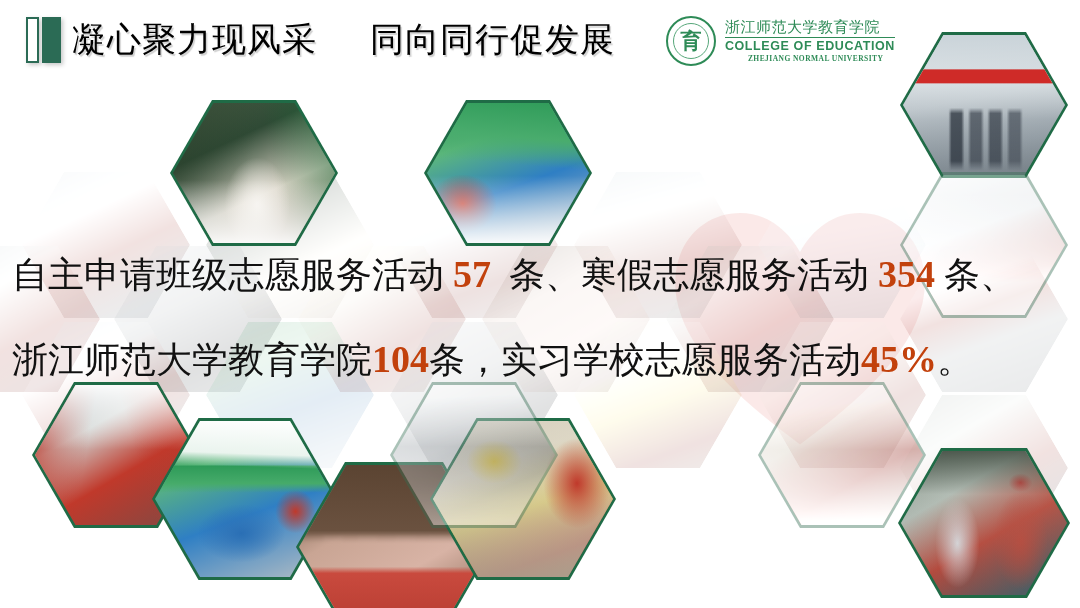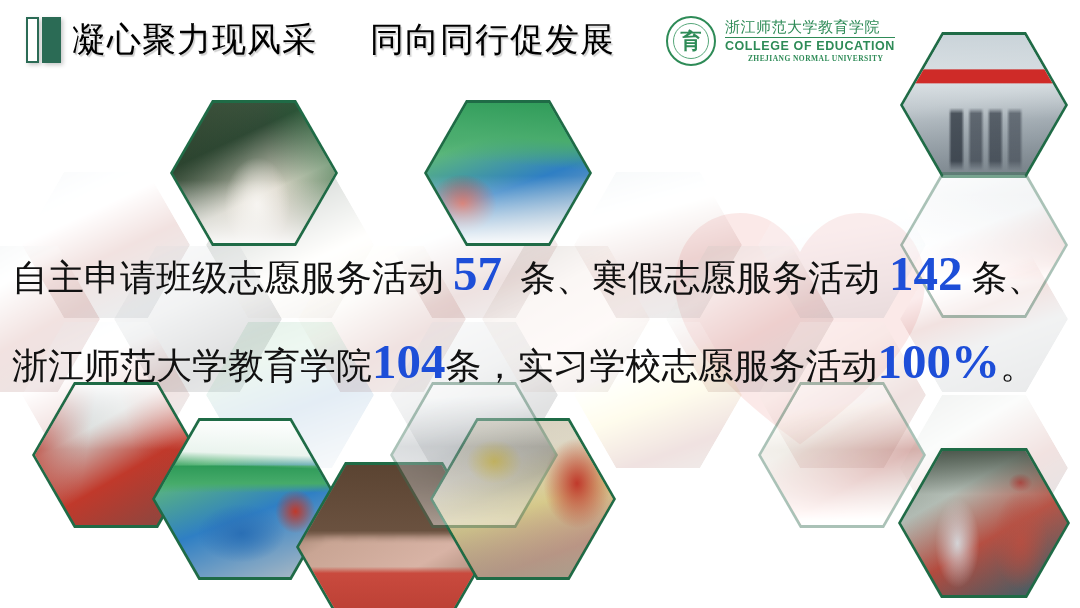--- a/index.html
+++ b/index.html
@@ -142,23 +142,23 @@
     font-family: "Liberation Serif","DejaVu Serif",serif;
     color: #111111;
   }
   .tline {
     font-size: 36px;
     line-height: 84px;
     white-space: nowrap;
     letter-spacing: 0px;
   }
   .tline .num {
-    color: #1d4ed8;
+    color: #c2410c;
     font-weight: 700;
-    font-size: 49px;
+    font-size: 38px;
     font-family: "Liberation Serif","DejaVu Serif",serif;
   }
   .tline .sp { display: inline-block; width: 9px; }
 </style>
 </head>
 <body>
 
 <div id="slide">
 
   <svg id="heart" viewBox="0 0 100 96" aria-hidden="true">
@@ -390,20 +390,20 @@
       <div id="logo-words">
         <div id="logo-cn">浙江师范大学教育学院</div>
         <div id="logo-en1">COLLEGE OF EDUCATION</div>
         <div id="logo-en2">ZHEJIANG NORMAL UNIVERSITY</div>
       </div>
     </div>
   </div>
 
   <div id="body-text">
     <div class="tline">
-      <span>自主申请班级志愿服务活动</span><span class="sp"></span><span class="num">57</span><span class="sp"></span><span class="sp"></span><span>条、寒假志愿服务活动</span><span class="sp"></span><span class="num">142</span><span class="sp"></span><span>条、</span>
+      <span>自主申请班级志愿服务活动</span><span class="sp"></span><span class="num">57</span><span class="sp"></span><span class="sp"></span><span>条、寒假志愿服务活动</span><span class="sp"></span><span class="num">354</span><span class="sp"></span><span>条、</span>
     </div>
     <div class="tline">
-      <span>浙江师范大学教育学院</span><span class="num">104</span><span>条，实习学校志愿服务活动</span><span class="num">100%</span><span>。</span>
+      <span>浙江师范大学教育学院</span><span class="num">104</span><span>条，实习学校志愿服务活动</span><span class="num">45%</span><span>。</span>
     </div>
   </div>
 
 </div>
 
 </body></html>

